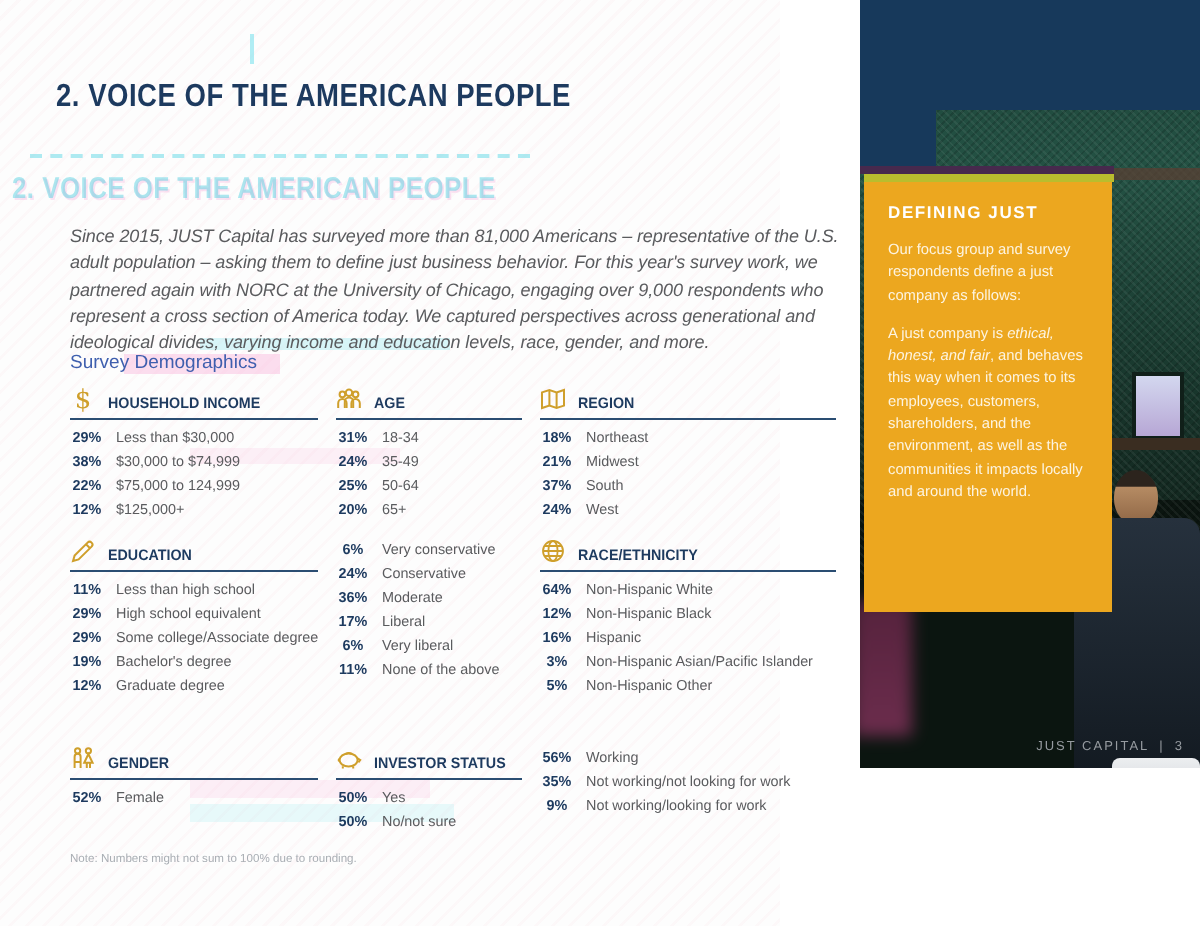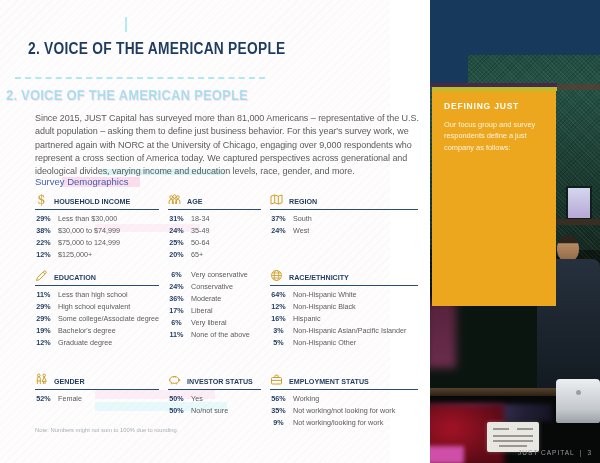--- a/index.html
+++ b/index.html
@@ -18,42 +18,42 @@
 
   .ghost-dashes{position:absolute;left:15px;top:77px;width:250px;height:0;
     border-top:2px dashed rgba(95,216,230,0.5);}
   .ghost-title{position:absolute;left:6px;top:86px;font-size:15px;font-weight:bold;
     color:rgba(84,206,224,0.48);white-space:nowrap;letter-spacing:0.3px;
     transform:scaleX(0.86);transform-origin:left top;
     text-shadow:1px 1px 0 rgba(242,130,205,0.22);}
   .artifact{position:absolute;pointer-events:none;}
 
   .intro{position:absolute;left:35px;top:112px;width:396px;margin:0;
-    font-size:9px;line-height:13.3px;color:#5a5b5e;letter-spacing:-0.05px;}
+    font-size:9px;line-height:13.3px;color:#5a5b5e;letter-spacing:-0.05px;font-style:italic;}
 
   .survey-label{position:absolute;left:35px;top:176px;font-size:9.5px;color:#3f5fae;}
 
   
   .demo-grid{position:absolute;left:35px;top:192px;width:392px;display:grid;
     grid-template-columns:133px 102px 157px;grid-template-rows:76px 104px auto;}
   .demo-section{padding-top:1px;}
   .demo-head{display:flex;align-items:flex-end;gap:5px;
     border-bottom:1px solid #2a4d72;padding-bottom:3px;margin-bottom:3px;
     width:calc(100% - 9px);}
   .demo-icon{width:14px;height:13px;flex:none;display:flex;align-items:flex-end;}
   .demo-title{font-size:7.6px;font-weight:bold;color:#1d3a5f;white-space:nowrap;
     transform:scaleX(0.94);transform-origin:left bottom;}
   .demo-row{display:flex;font-size:7.2px;line-height:12px;}
   .demo-pct{width:17px;text-align:center;font-weight:bold;color:#1d3a5f;flex:none;}
   .demo-label{margin-left:6px;color:#5a5b5e;white-space:nowrap;}
 
   .footnote{position:absolute;left:35px;top:427px;font-size:5.8px;color:#a9aeb4;}
 
   
-  .sidebar{position:absolute;left:430px;top:0;width:170px;height:463px;}
+  .sidebar{position:absolute;left:430px;top:0;width:170px;height:384px;}
   .photo{position:absolute;inset:0;background:#0b1510;overflow:hidden;}
   .ph{position:absolute;}
   .ph-top{left:0;top:0;right:0;height:250px;
     background:linear-gradient(180deg,#1d443a 0%,#245244 35%,#1b3d32 68%,#132820 100%);}
   .ph-hatch{left:0;top:0;right:0;height:290px;
     background:
       repeating-linear-gradient(45deg, rgba(255,255,255,0.055) 0 1px, transparent 1px 3px),
       repeating-linear-gradient(-45deg, rgba(0,0,0,0.14) 0 1px, transparent 1px 3px);}
   .ph-shelf-top{left:127px;top:84px;width:43px;height:6px;background:#5a3f33;opacity:.75;}
   .ph-frame{left:136px;top:186px;width:26px;height:34px;border:2px solid #101f19;
@@ -178,20 +178,28 @@
           <div class="demo-head">
             <span class="demo-icon">
               <svg viewBox="0 0 13 13" width="13" height="13" fill="none" stroke="#cf9f2b" stroke-width="1">
                 <path d="M1 3.2 L4.7 2 L8.3 3.2 L12 2 V9.8 L8.3 11 L4.7 9.8 L1 11 Z"></path>
                 <path d="M4.7 2 V9.8 M8.3 3.2 V11"></path>
               </svg>
             </span>
             <span class="demo-title">REGION</span>
           </div>
           <div class="demo-row">
+            <span class="demo-pct">18%</span>
+            <span class="demo-label">Northeast</span>
+          </div>
+          <div class="demo-row">
+            <span class="demo-pct">21%</span>
+            <span class="demo-label">Midwest</span>
+          </div>
+          <div class="demo-row">
             <span class="demo-pct">37%</span>
             <span class="demo-label">South</span>
           </div>
           <div class="demo-row">
             <span class="demo-pct">24%</span>
             <span class="demo-label">West</span>
           </div>
         </div>
         <div class="demo-section">
           <div class="demo-head">
@@ -315,30 +323,20 @@
           <div class="demo-row">
             <span class="demo-pct">50%</span>
             <span class="demo-label">Yes</span>
           </div>
           <div class="demo-row">
             <span class="demo-pct">50%</span>
             <span class="demo-label">No/not sure</span>
           </div>
         </div>
         <div class="demo-section">
-          <div class="demo-head">
-            <span class="demo-icon">
-              <svg viewBox="0 0 13 13" width="13" height="13" fill="none" stroke="#cf9f2b" stroke-width="1">
-                <rect x="1.5" y="4.5" width="10" height="6.5" rx="1"></rect>
-                <path d="M4.8 4.5 V3 a0.8 0.8 0 0 1 0.8 -0.8 h1.8 a0.8 0.8 0 0 1 0.8 0.8 V4.5"></path>
-                <path d="M1.5 7.4 H11.5"></path>
-              </svg>
-            </span>
-            <span class="demo-title">EMPLOYMENT STATUS</span>
-          </div>
           <div class="demo-row">
             <span class="demo-pct">56%</span>
             <span class="demo-label">Working</span>
           </div>
           <div class="demo-row">
             <span class="demo-pct">35%</span>
             <span class="demo-label">Not working/not looking for work</span>
           </div>
           <div class="demo-row">
             <span class="demo-pct">9%</span>
@@ -377,20 +375,21 @@
     </div>
 
     <div class="navy-block"></div>
     <div class="navy-ext"></div>
     <div class="purple-strip"></div>
     <div class="chartreuse-strip"></div>
 
     <div class="callout">
       <div class="callout-heading">DEFINING JUST</div>
       <p>Our focus group and survey respondents define a just company as follows:</p>
+      <p><span>A just company is </span><i>ethical, honest, and fair</i><span>, and behaves this way when it comes to its employees, customers, shareholders, and the environment, as well as the communities it impacts locally and around the world.</span></p>
     </div>
 
     <div class="page-footer">
       <span>JUST CAPITAL</span>
       <span>|</span>
       <span>3</span>
     </div>
   </div>
 
 </div>

